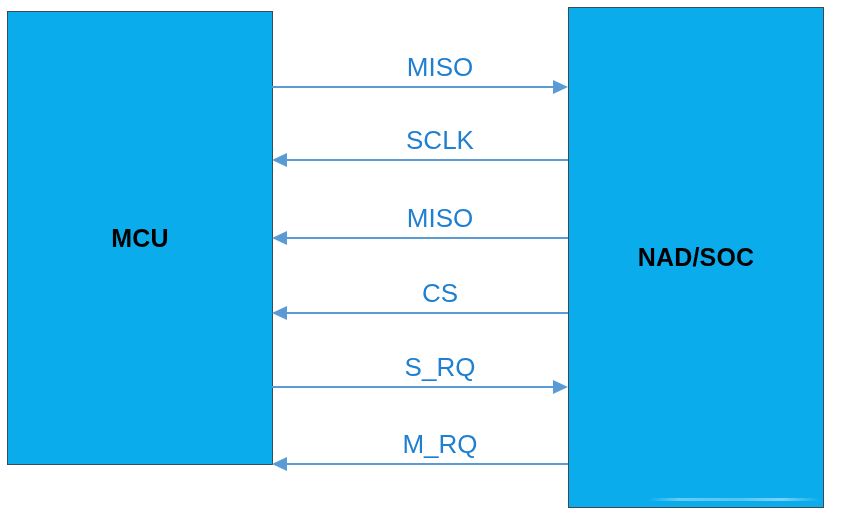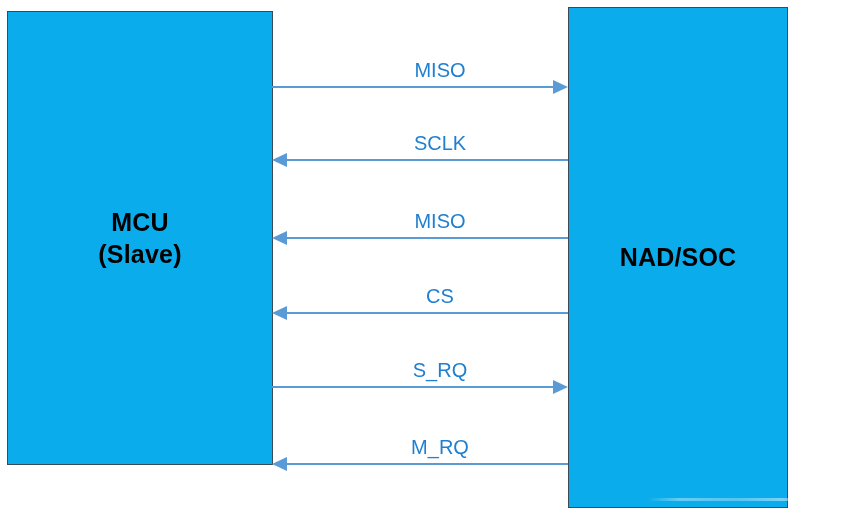--- a/index.html
+++ b/index.html
@@ -42,37 +42,37 @@
   }
   #box-left {
     left: 7px;
     top: 11px;
     width: 266px;
     height: 454px;
   }
   #box-right {
     left: 568px;
     top: 7px;
-    width: 220px;
+    width: 256px;
     height: 501px;
   }
   .signal {
     position: absolute;
     left: 272px;
     width: 296px;
     height: 0;
   }
   .signal .label {
     position: absolute;
     left: 0;
     width: 336px;
     bottom: 7px;
     text-align: center;
     color: #1F7FD0;
-    font-size: 20px;
+    font-size: 26px;
     line-height: 1;
     white-space: nowrap;
     user-select: none;
   }
   .signal .arrow-svg {
     position: absolute;
     left: 0;
     top: -9px;
     width: 296px;
     height: 18px;
@@ -94,21 +94,20 @@
     pointer-events: none;
   }
 </style>
 </head>
 <body>
 
 <div id="canvas">
 
   <div class="node-box" id="box-left">
     <span class="line1">MCU</span>
-    <span class="line2">(Slave)</span>
   </div>
 
   <div class="node-box" id="box-right">
     <span class="line1">NAD/SOC</span>
   </div>
 
   <div class="signal" id="sig-0" style="top: 87px;">
     <span class="label">MISO</span>
     <svg class="arrow-svg" viewBox="0 0 296 18" preserveAspectRatio="none">
       <line x1="0" y1="9" x2="281" y2="9" stroke="#5B9BD5" stroke-width="2"></line>

